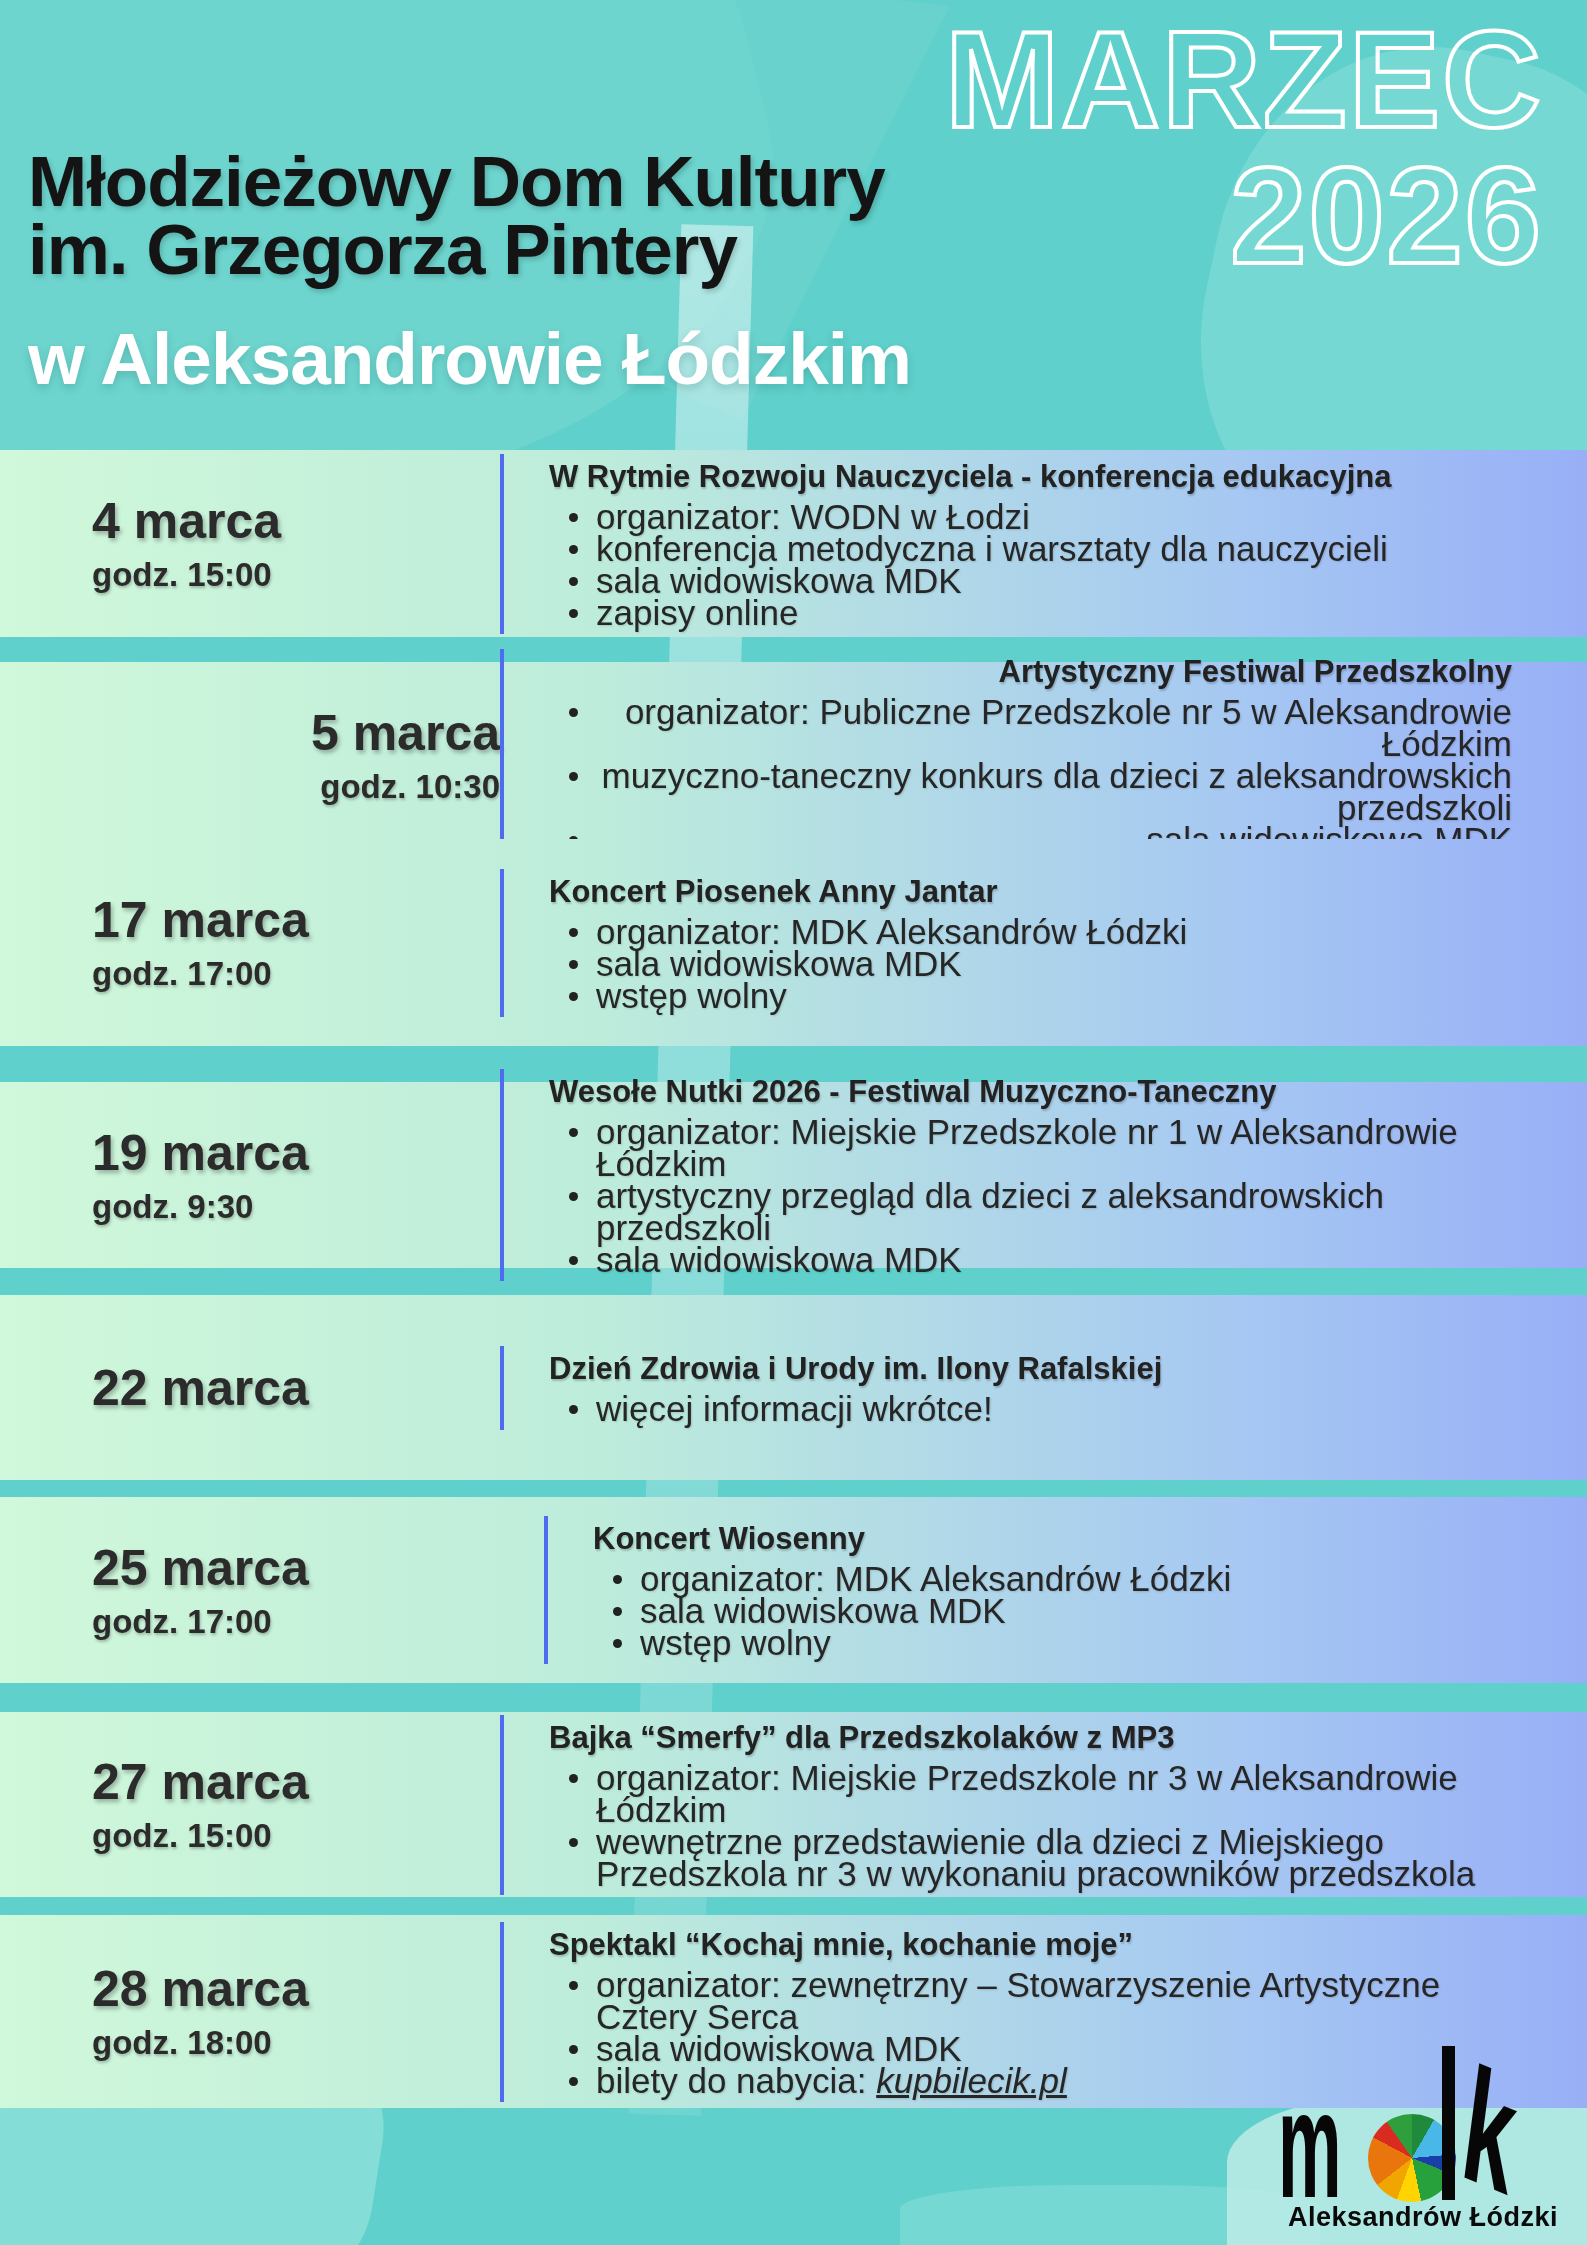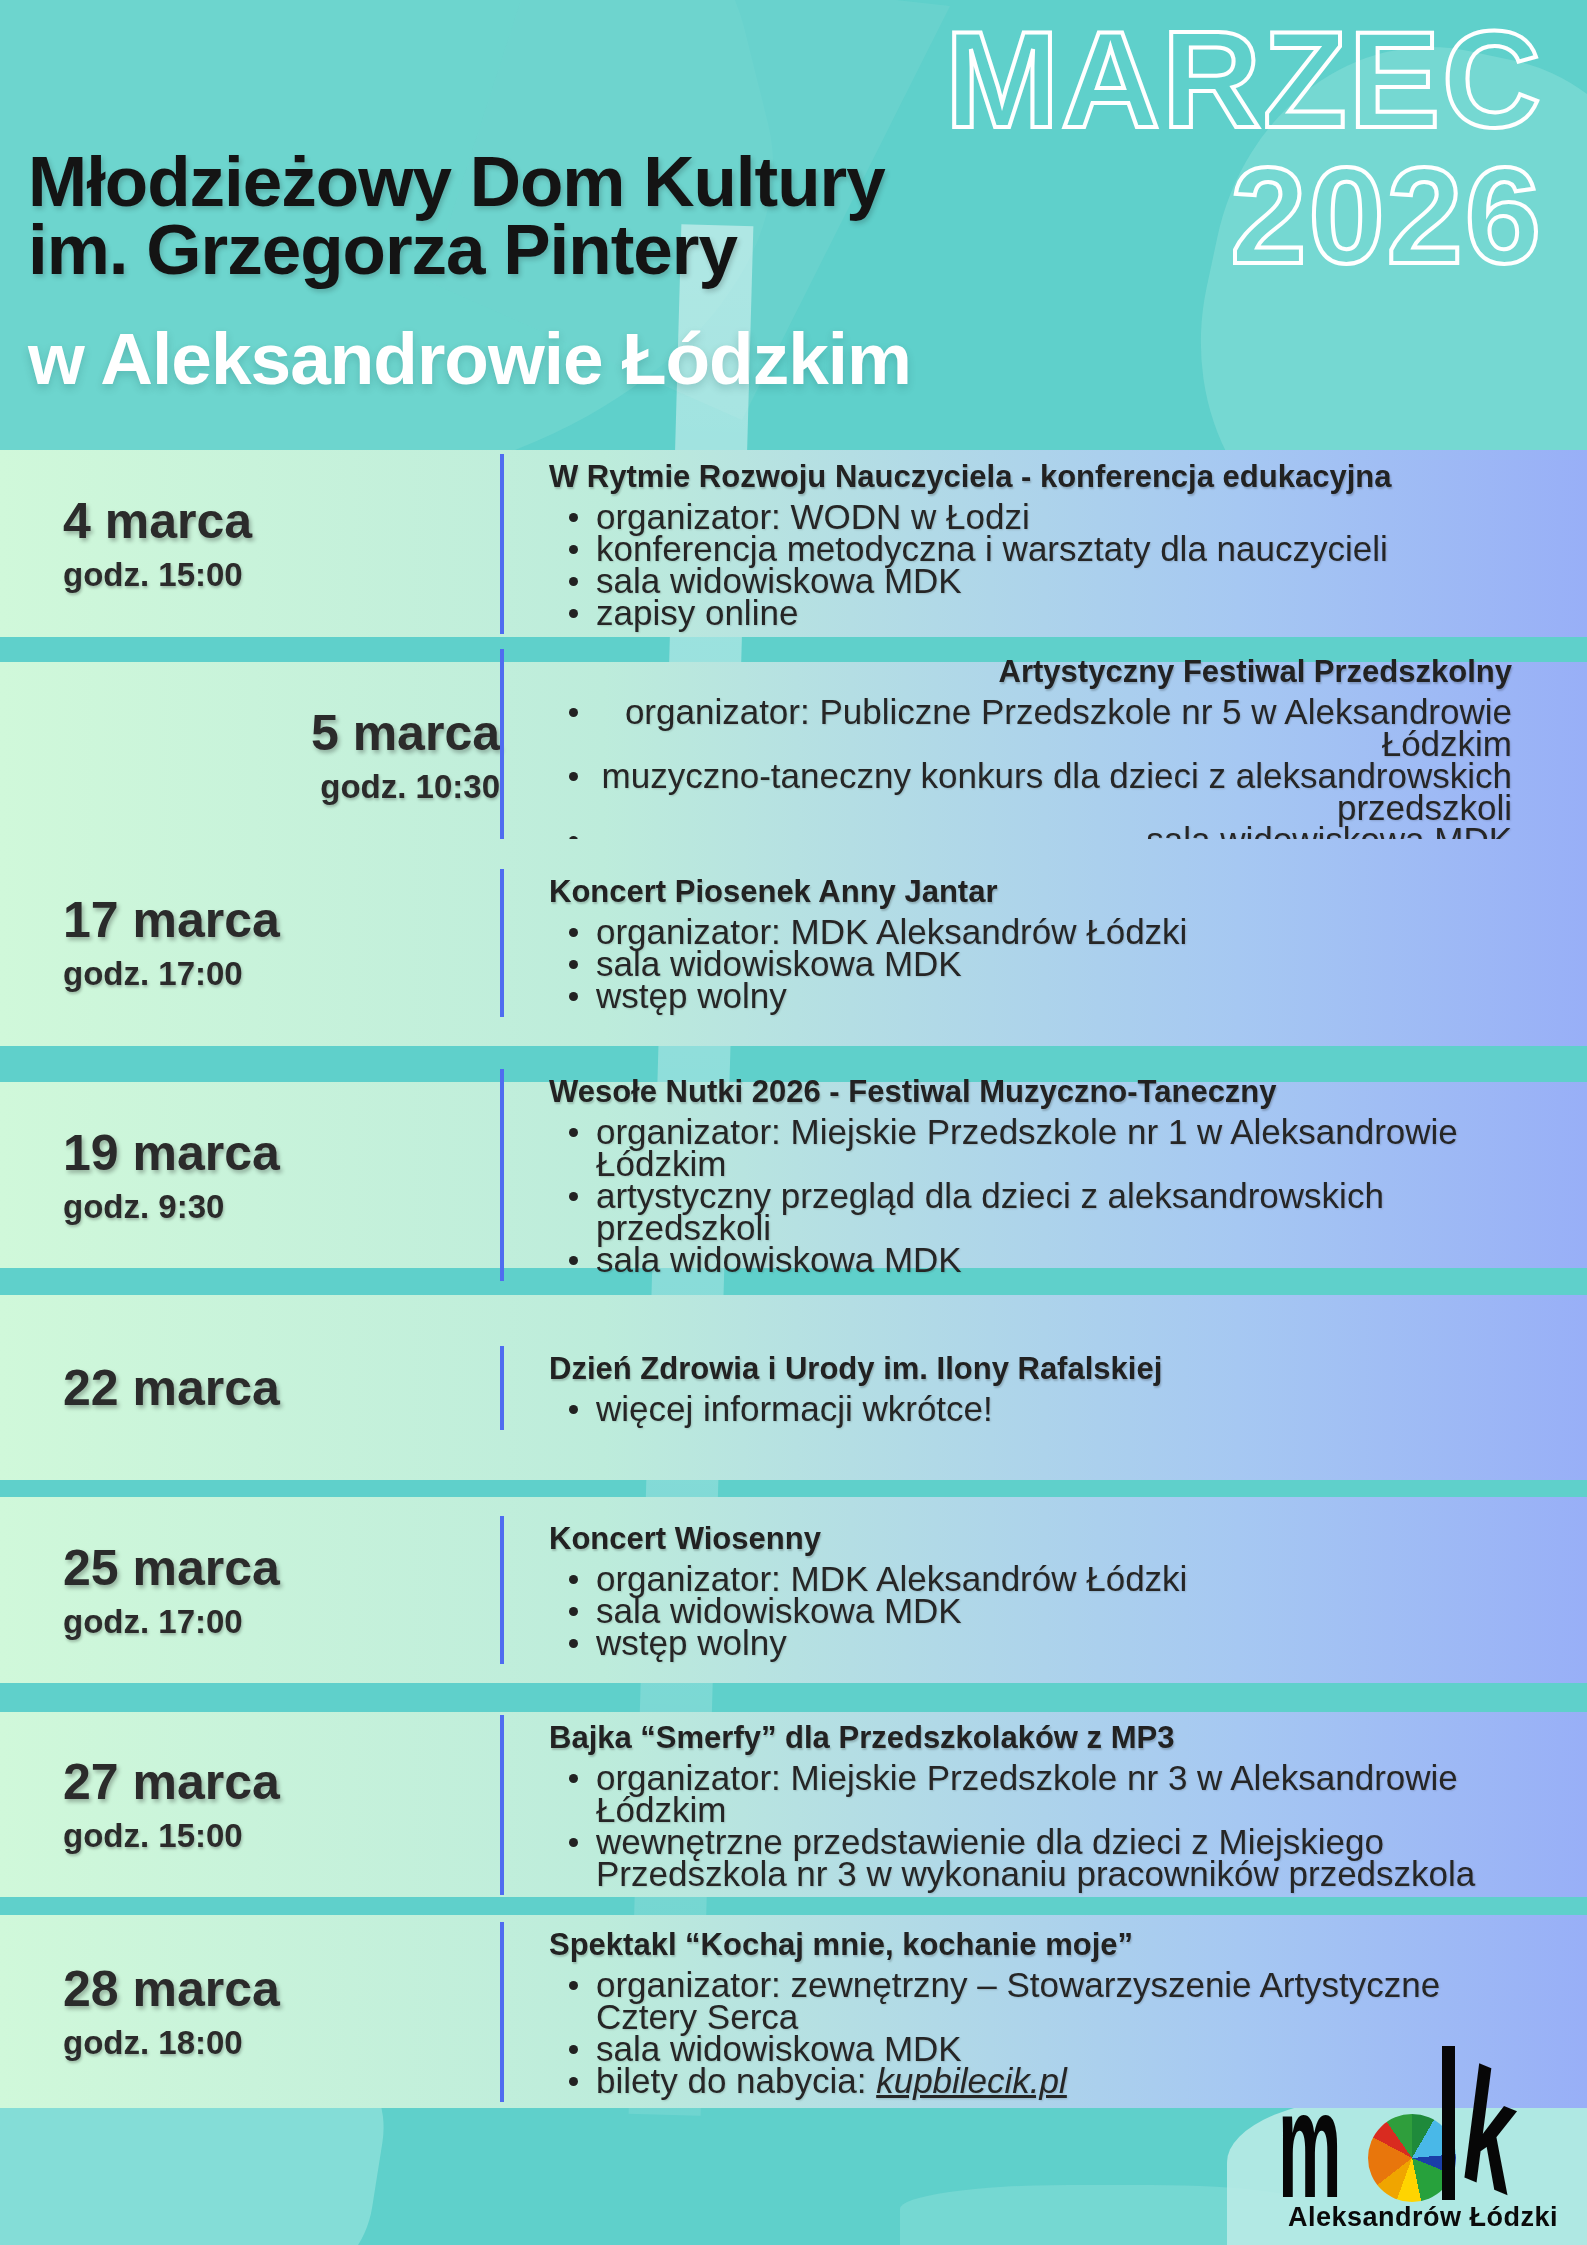--- a/index.html
+++ b/index.html
@@ -28,35 +28,35 @@
   .brand-sub { position:absolute; z-index:2; left:28px; top:320px;
     font-size:73px; line-height:78px; font-weight:700; letter-spacing:-1px; color:#ffffff;
     text-shadow:0 4px 8px rgba(0,60,60,.18); }
   .month-badge { position:absolute; z-index:2; top:12px; right:44px; text-align:right;
     font-size:137px; line-height:136px; font-weight:700; letter-spacing:2px;
     color:transparent; -webkit-text-stroke:4px #ffffff; }
   
   .row { position:absolute; z-index:1; left:0; width:1587px;
     display:flex; align-items:center;
     background:linear-gradient(90deg,#d0f8da 0%, #bdecdb 38%, #a6c8f2 78%, #98aff7 100%); }
-  .date-col { flex:0 0 500px; padding-left:63px; }
+  .date-col { flex:0 0 500px; padding-left:92px; }
   .date { font-size:50px; line-height:54px; font-weight:700; color:#2b2b2b; text-shadow:2px 3px 4px rgba(0,0,0,.28); }
   .time { font-size:33px; line-height:36px; font-weight:700; color:#2b2b2b; margin-top:9px; text-shadow:1px 2px 3px rgba(0,0,0,.25); }
   .content-col { flex:1 1 auto; border-left:4px solid #4f6cf0; padding:5px 75px 5px 45px; }
   .etitle { font-size:31px; line-height:36px; font-weight:700; color:#222222; margin-bottom:6px; text-shadow:1px 2px 2px rgba(0,0,0,.2); }
   ul.bullets { list-style:none; }
   ul.bullets li { position:relative; padding-left:47px; font-size:35px; line-height:32px; color:#262626; text-shadow:1px 1px 2px rgba(0,0,0,.15); }
   ul.bullets li::before { content:''; position:absolute; left:20px; top:12px; width:9px; height:9px; border-radius:50%; background:#222; }
   ul.bullets em { font-style:italic;text-decoration:underline; }
   .r1 { top:450px;  height:187px; }
   .r2 { top:662px;  height:186px;text-align:right; }
   .r3 { top:839px;  height:207px; }
   .r4 { top:1082px; height:186px; }
   .r5 { top:1295px; height:185px; }
-  .r6 { top:1497px; height:186px; }
+  .r6 { top:1497px; height:186px;gap:44px; }
   .r7 { top:1712px; height:185px; }
   .r8 { top:1915px; height:193px; }
   
   .logo { position:absolute; z-index:3; left:1282px; top:2038px; width:268px; height:202px; }
   .lg-m { position:absolute; left:-4px; top:30px; font-size:152px; line-height:1; font-weight:700; color:#070707;
           transform:scaleX(.47); transform-origin:left bottom; }
   .lg-ball { position:absolute; left:86px; top:76px; width:88px; height:88px; border-radius:50%;
     background:conic-gradient(from 0deg,
       #1f8a3b 0 30deg, #49b8e8 30deg 85deg, #1a3fa8 85deg 112deg, #27a13c 112deg 168deg,
       #ffd400 168deg 200deg, #f0a500 200deg 232deg, #e8760c 232deg 298deg, #d92b20 298deg 325deg, #2f9e3c 325deg 360deg); }

